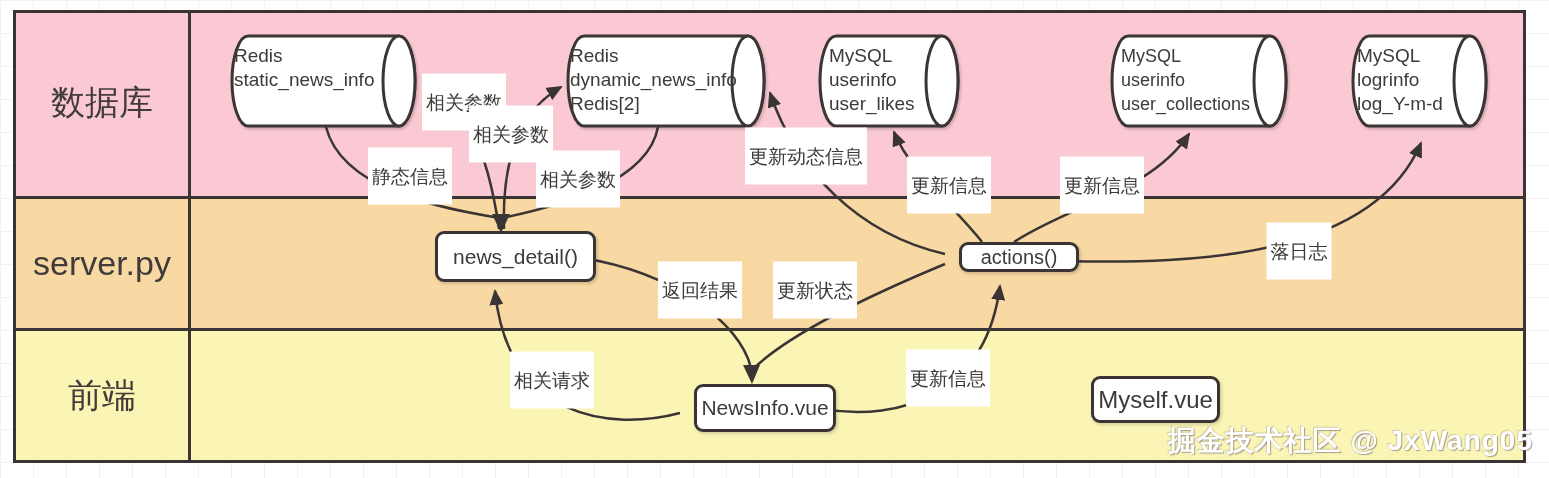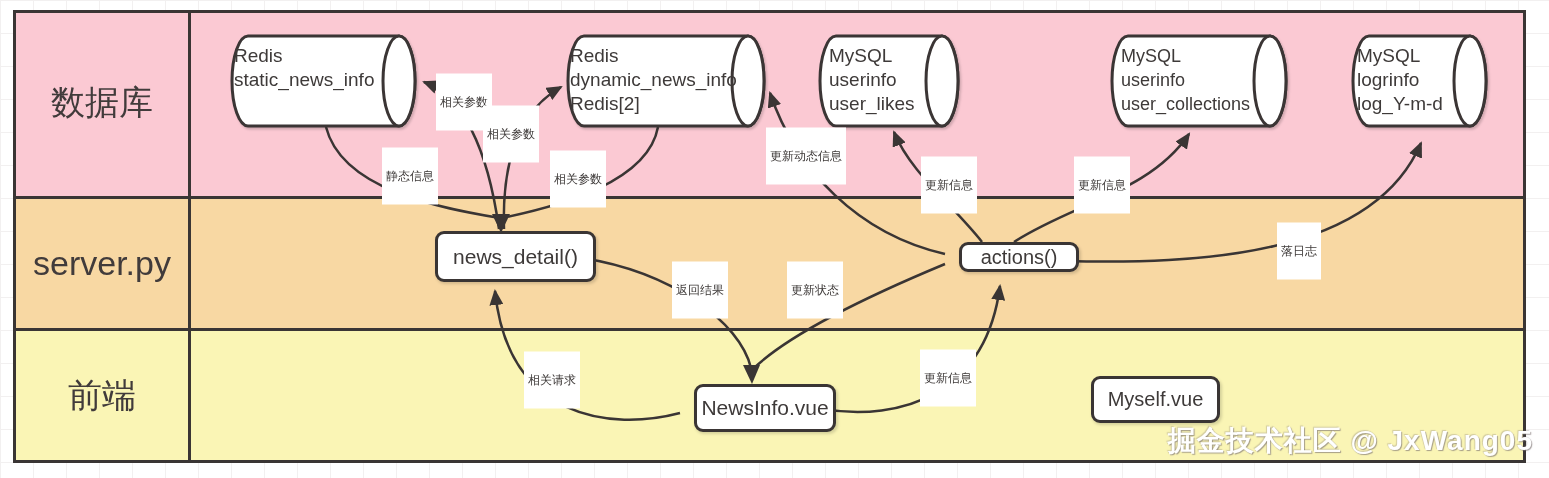--- a/index.html
+++ b/index.html
@@ -28,21 +28,21 @@
   .row-label-frontend{top:330px;height:131px;}
   svg.overlay{position:absolute;left:0;top:0;}
   .edge{stroke:#3a3534;stroke-width:2.5;fill:none;}
   .shape{fill:#ffffff;stroke:#3a3534;stroke-width:3;}
   .cyl-text{position:absolute;font-size:19px;line-height:24px;
     color:#3e3a39;white-space:nowrap;}
   .node-box{position:absolute;background:#fff;border:3px solid #3a3534;border-radius:9px;
     box-sizing:border-box;display:flex;align-items:center;justify-content:center;
     font-size:21px;color:#3e3a39;box-shadow:1.5px 2px 3px rgba(0,0,0,.15);white-space:nowrap;margin-left:14px;}
   .edge-label{position:absolute;transform:translate(-50%,-50%);background:#ffffff;
-    padding:18px 4px;font-size:12px;line-height:21px;color:#3e3a39;white-space:nowrap;}
+    padding:18px 4px;font-size:19px;line-height:21px;color:#3e3a39;white-space:nowrap;}
   .watermark{position:absolute;right:16px;top:422px;font-size:28px;font-weight:600;
     letter-spacing:1px;color:#ffffff;
     text-shadow:1px 1px 1px rgba(120,110,110,.65),-1px -1px 1px rgba(120,110,110,.3);}
 </style>
 </head>
 <body>
 
 <div class="canvas">
 
   <div class="band band-db"></div>
@@ -127,21 +127,21 @@
   </div>
   <div class="cyl-text" style="left:1357px;top:44px;width:108px;">
     <div>MySQL</div>
     <div>logrinfo</div>
     <div>log_Y-m-d</div>
   </div>
 
   <div class="node-box" style="left:421px;top:231px;width:161px;height:51px;">news_detail()</div>
   <div class="node-box" style="left:945px;top:242px;width:120px;height:30px;font-size:20px;">actions()</div>
   <div class="node-box" style="left:680px;top:384px;width:142px;height:48px;">NewsInfo.vue</div>
-  <div class="node-box" style="left:1077px;top:376px;width:129px;height:47px;font-size:20px;">Myself.vue</div>
+  <div class="node-box" style="left:1077px;top:376px;width:129px;height:47px;font-size:24px;">Myself.vue</div>
 
   <div class="edge-label" style="left:464px;top:102px;">相关参数</div>
   <div class="edge-label" style="left:511px;top:134px;">相关参数</div>
   <div class="edge-label" style="left:410px;top:176px;">静态信息</div>
   <div class="edge-label" style="left:578px;top:179px;">相关参数</div>
   <div class="edge-label" style="left:806px;top:156px;">更新动态信息</div>
   <div class="edge-label" style="left:949px;top:185px;">更新信息</div>
   <div class="edge-label" style="left:1102px;top:185px;">更新信息</div>
   <div class="edge-label" style="left:1299px;top:251px;">落日志</div>
   <div class="edge-label" style="left:700px;top:290px;">返回结果</div>

